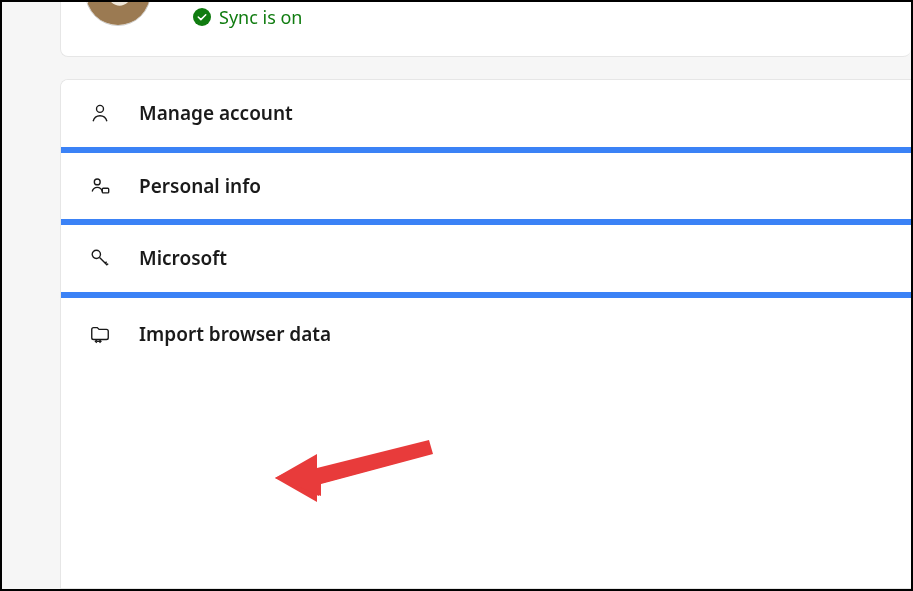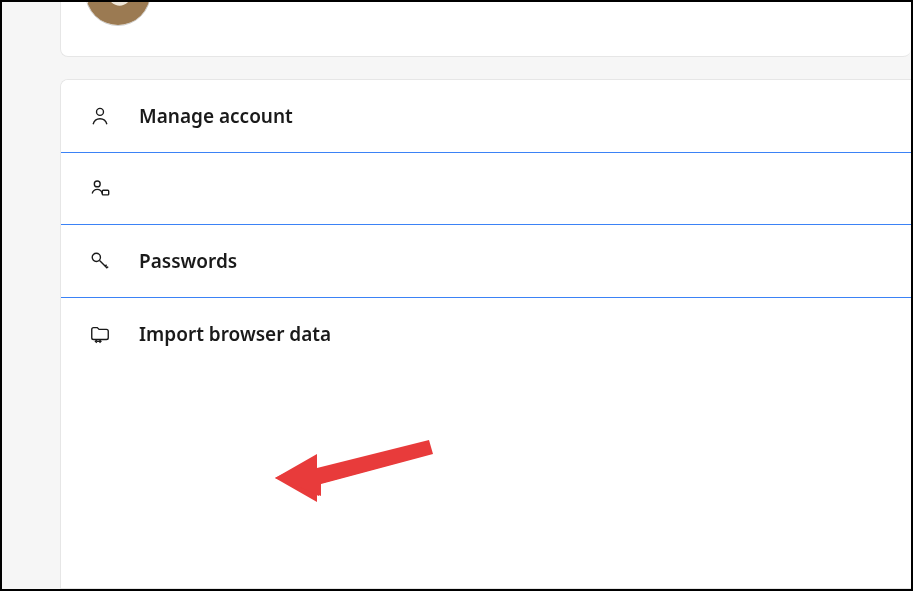--- a/index.html
+++ b/index.html
@@ -77,21 +77,21 @@
       background: #fff;
       overflow: hidden;
       flex: 1 1 auto;
     }
     .row {
       display: flex;
       align-items: center;
       gap: 26px;
       padding: 0 26px;
       height: 72.5px;
-      border-bottom: 1px solid #3b82f6;
+      border-bottom: 6px solid #3b82f6;
       cursor: pointer;
       background: #fff;
     }
     .row:last-child { border-bottom: none; text-align: center; }
     .row-icon {
       width: 26px;
       display: flex;
       justify-content: center;
       align-items: center;
       color: #1a1a1a;
@@ -121,20 +121,28 @@
   <div class="profile-card">
     <div class="avatar-fragment">
       <svg viewBox="0 0 64 64">
         <rect width="64" height="64" fill="#efe7da"></rect>
         <path d="M0 44 Q12 28 24 40 Q36 52 48 34 Q56 24 64 34 L64 64 L0 64 Z" fill="#9b7a52"></path>
         <path d="M10 32 Q18 20 30 30 Q40 38 54 24" fill="none" stroke="#5c4830" stroke-width="3"></path>
         <circle cx="18" cy="20" r="4" fill="#c2a878"></circle>
       </svg>
     </div>
 
+    <div class="sync-status">
+      <span class="sync-check">
+        <svg viewBox="0 0 16 16">
+            <path d="M3 8 L6.5 11.5 L13 5" fill="none" stroke="#fff" stroke-width="2" stroke-linecap="round" stroke-linejoin="round"></path>
+          </svg>
+      </span>
+      <span class="sync-text">Sync is on</span>
+    </div>
   </div>
 
   <div class="settings-list">
 
     <div class="row">
       <span class="row-icon">
         <svg viewBox="0 0 24 24">
             <circle cx="12" cy="7.5" r="3.8"></circle>
             <path d="M4.5 21c1-4 4.2-6 7.5-6s6.5 2 7.5 6"></path>
           </svg>
@@ -145,32 +153,33 @@
 
 
     <div class="row">
       <span class="row-icon">
         <svg viewBox="0 0 24 24">
             <circle cx="9" cy="7.5" r="3.2"></circle>
             <path d="M3.5 18c.8-3 3-4.5 5.5-4.5s4.7 1.5 5.5 4.5"></path>
             <rect x="14.5" y="14.5" width="7" height="5" rx="1"></rect>
           </svg>
       </span>
+      <span class="row-label">Personal info</span>
     </div>
 
     <div class="row">
       <span class="row-icon">
         <svg viewBox="0 0 24 24">
             <circle cx="8" cy="8" r="4.5"></circle>
             <path d="M11.5 11.5 L20 20"></path>
             <path d="M17 17l2.5-.5"></path>
             <path d="M19 19l2-.5"></path>
           </svg>
       </span>
-      <span class="row-label">Passwords</span>
+      <span class="row-label">Microsoft</span>
     </div>
 
 
     <div class="row">
       <span class="row-icon">
         <svg viewBox="0 0 24 24">
             <path d="M3 7a2 2 0 0 1 2-2h4l2 2h8a2 2 0 0 1 2 2v7a2 2 0 0 1-2 2H5a2 2 0 0 1-2-2V7z"></path>
             <path d="M8 20h4"></path>
             <path d="M8.5 18.5 7 20l1.5 1.5"></path>
             <path d="M11.5 18.5 13 20l-1.5 1.5"></path>

